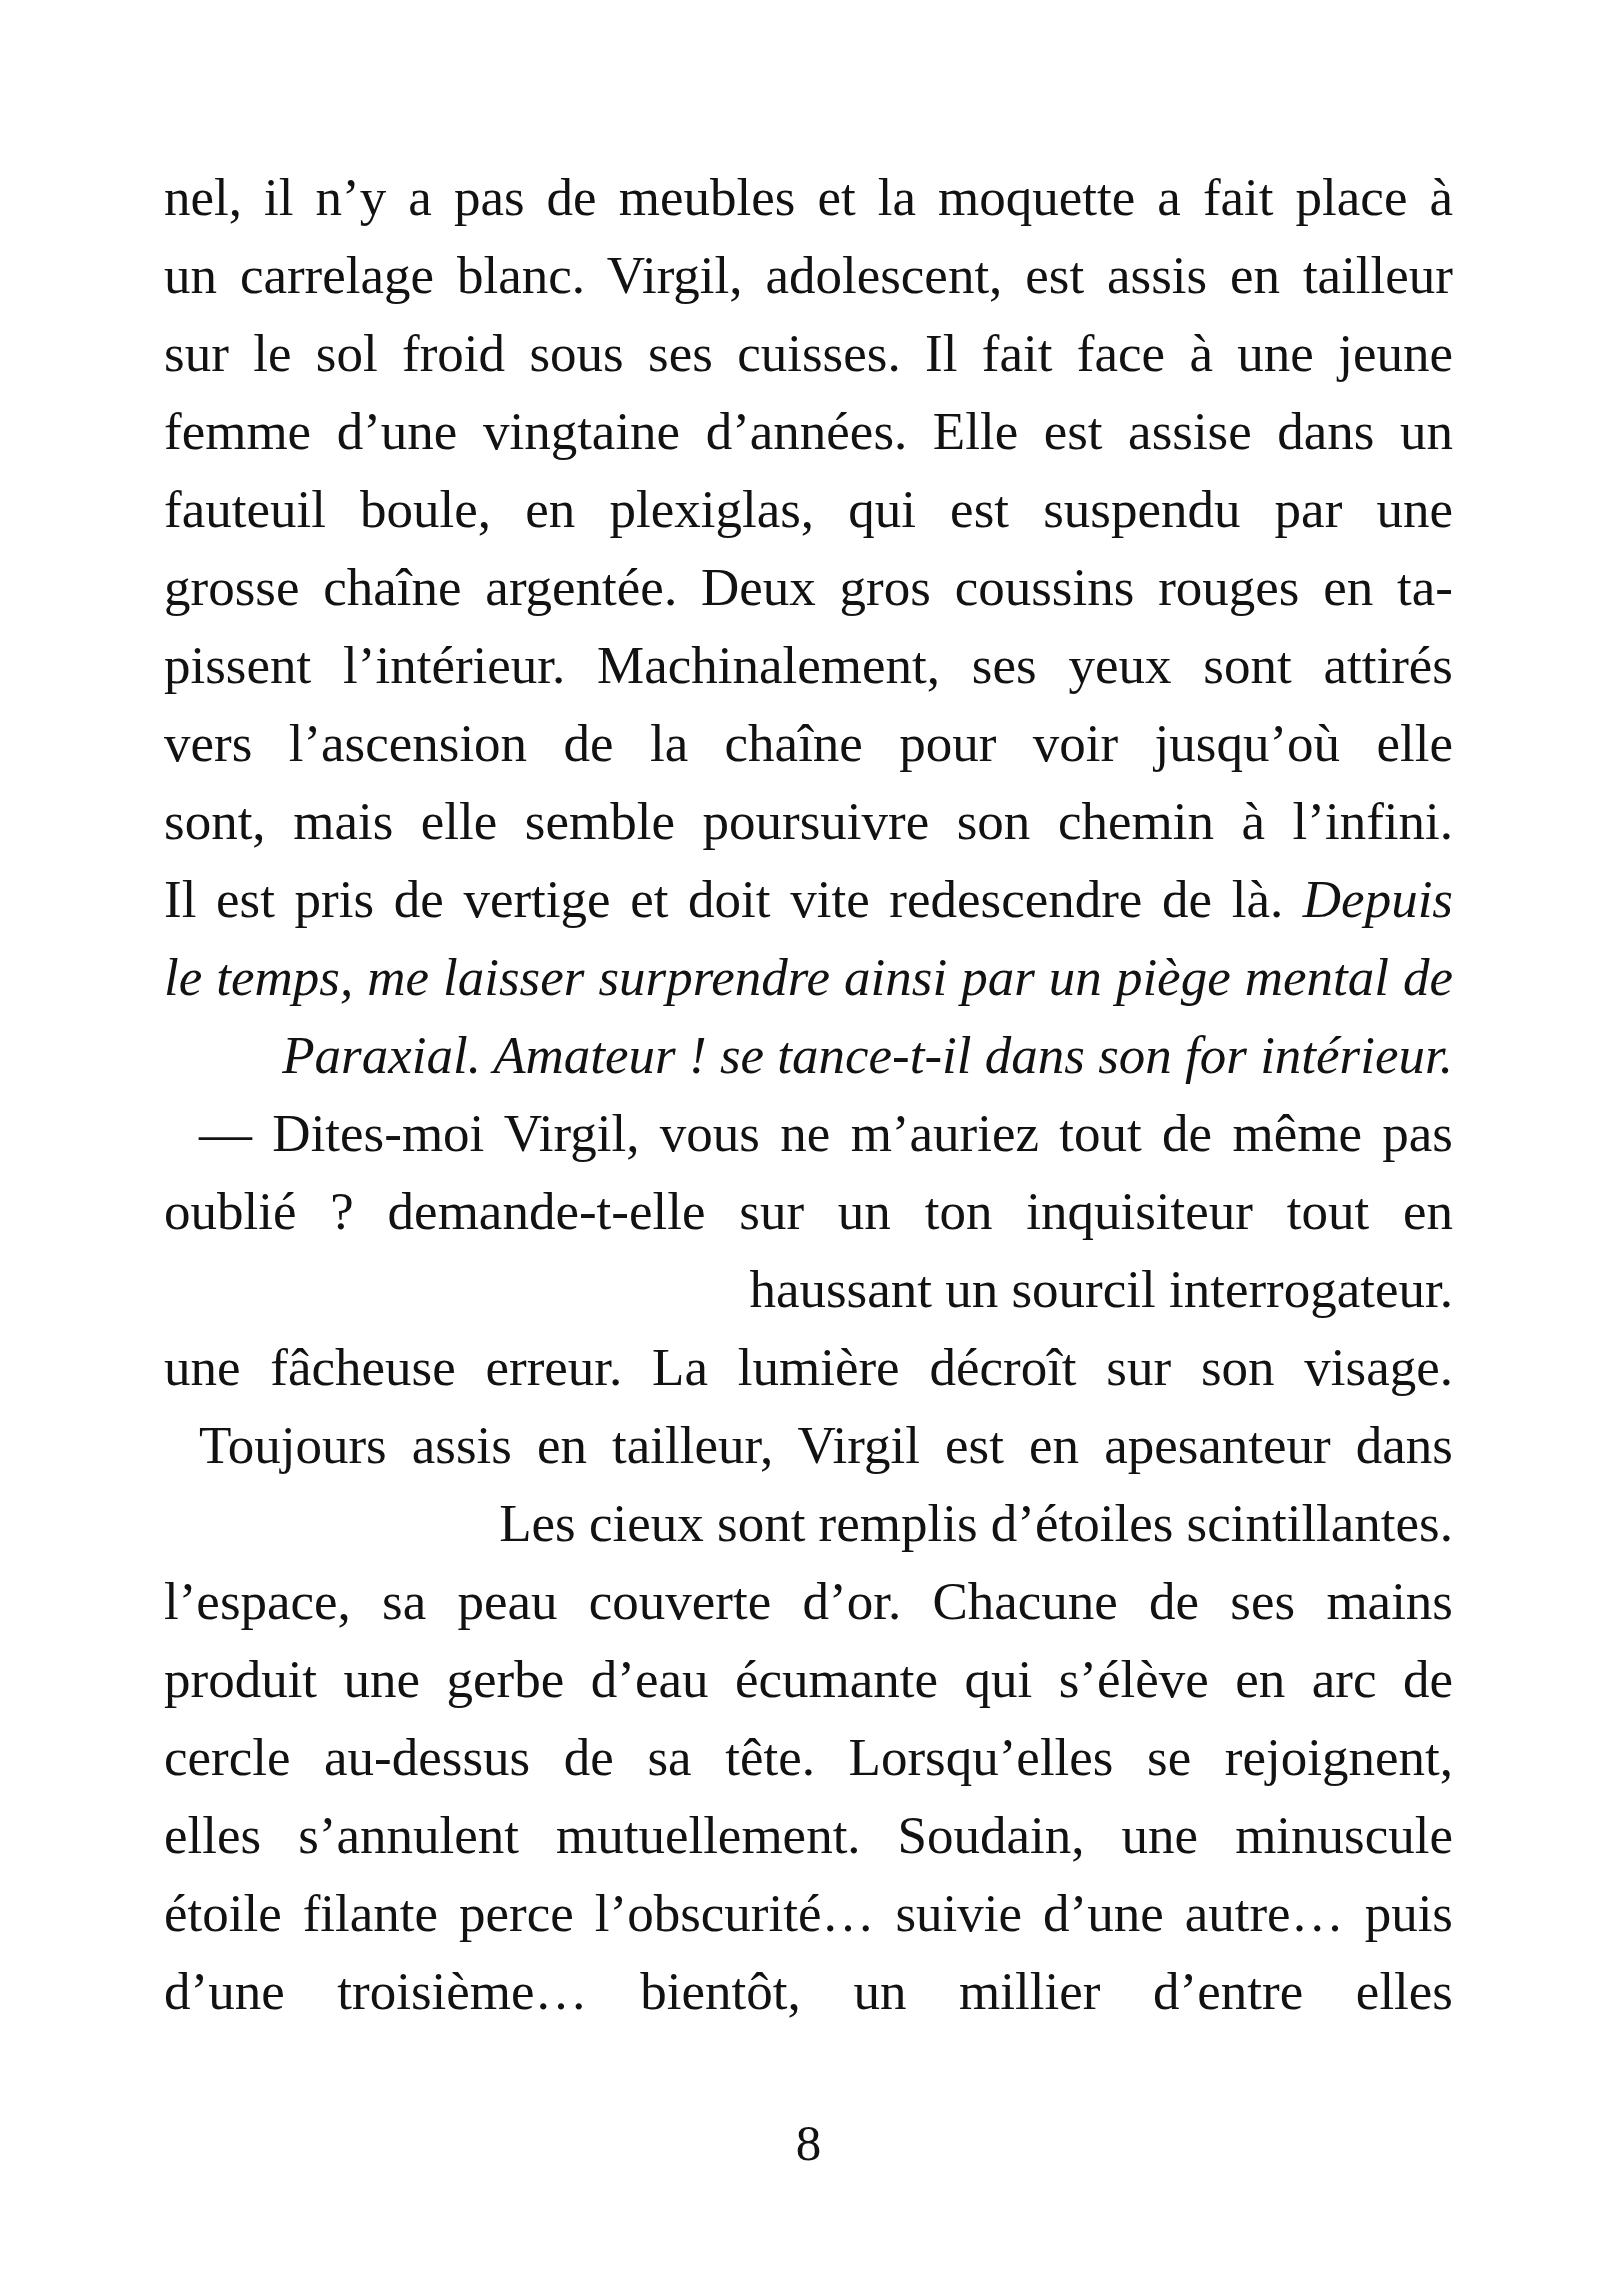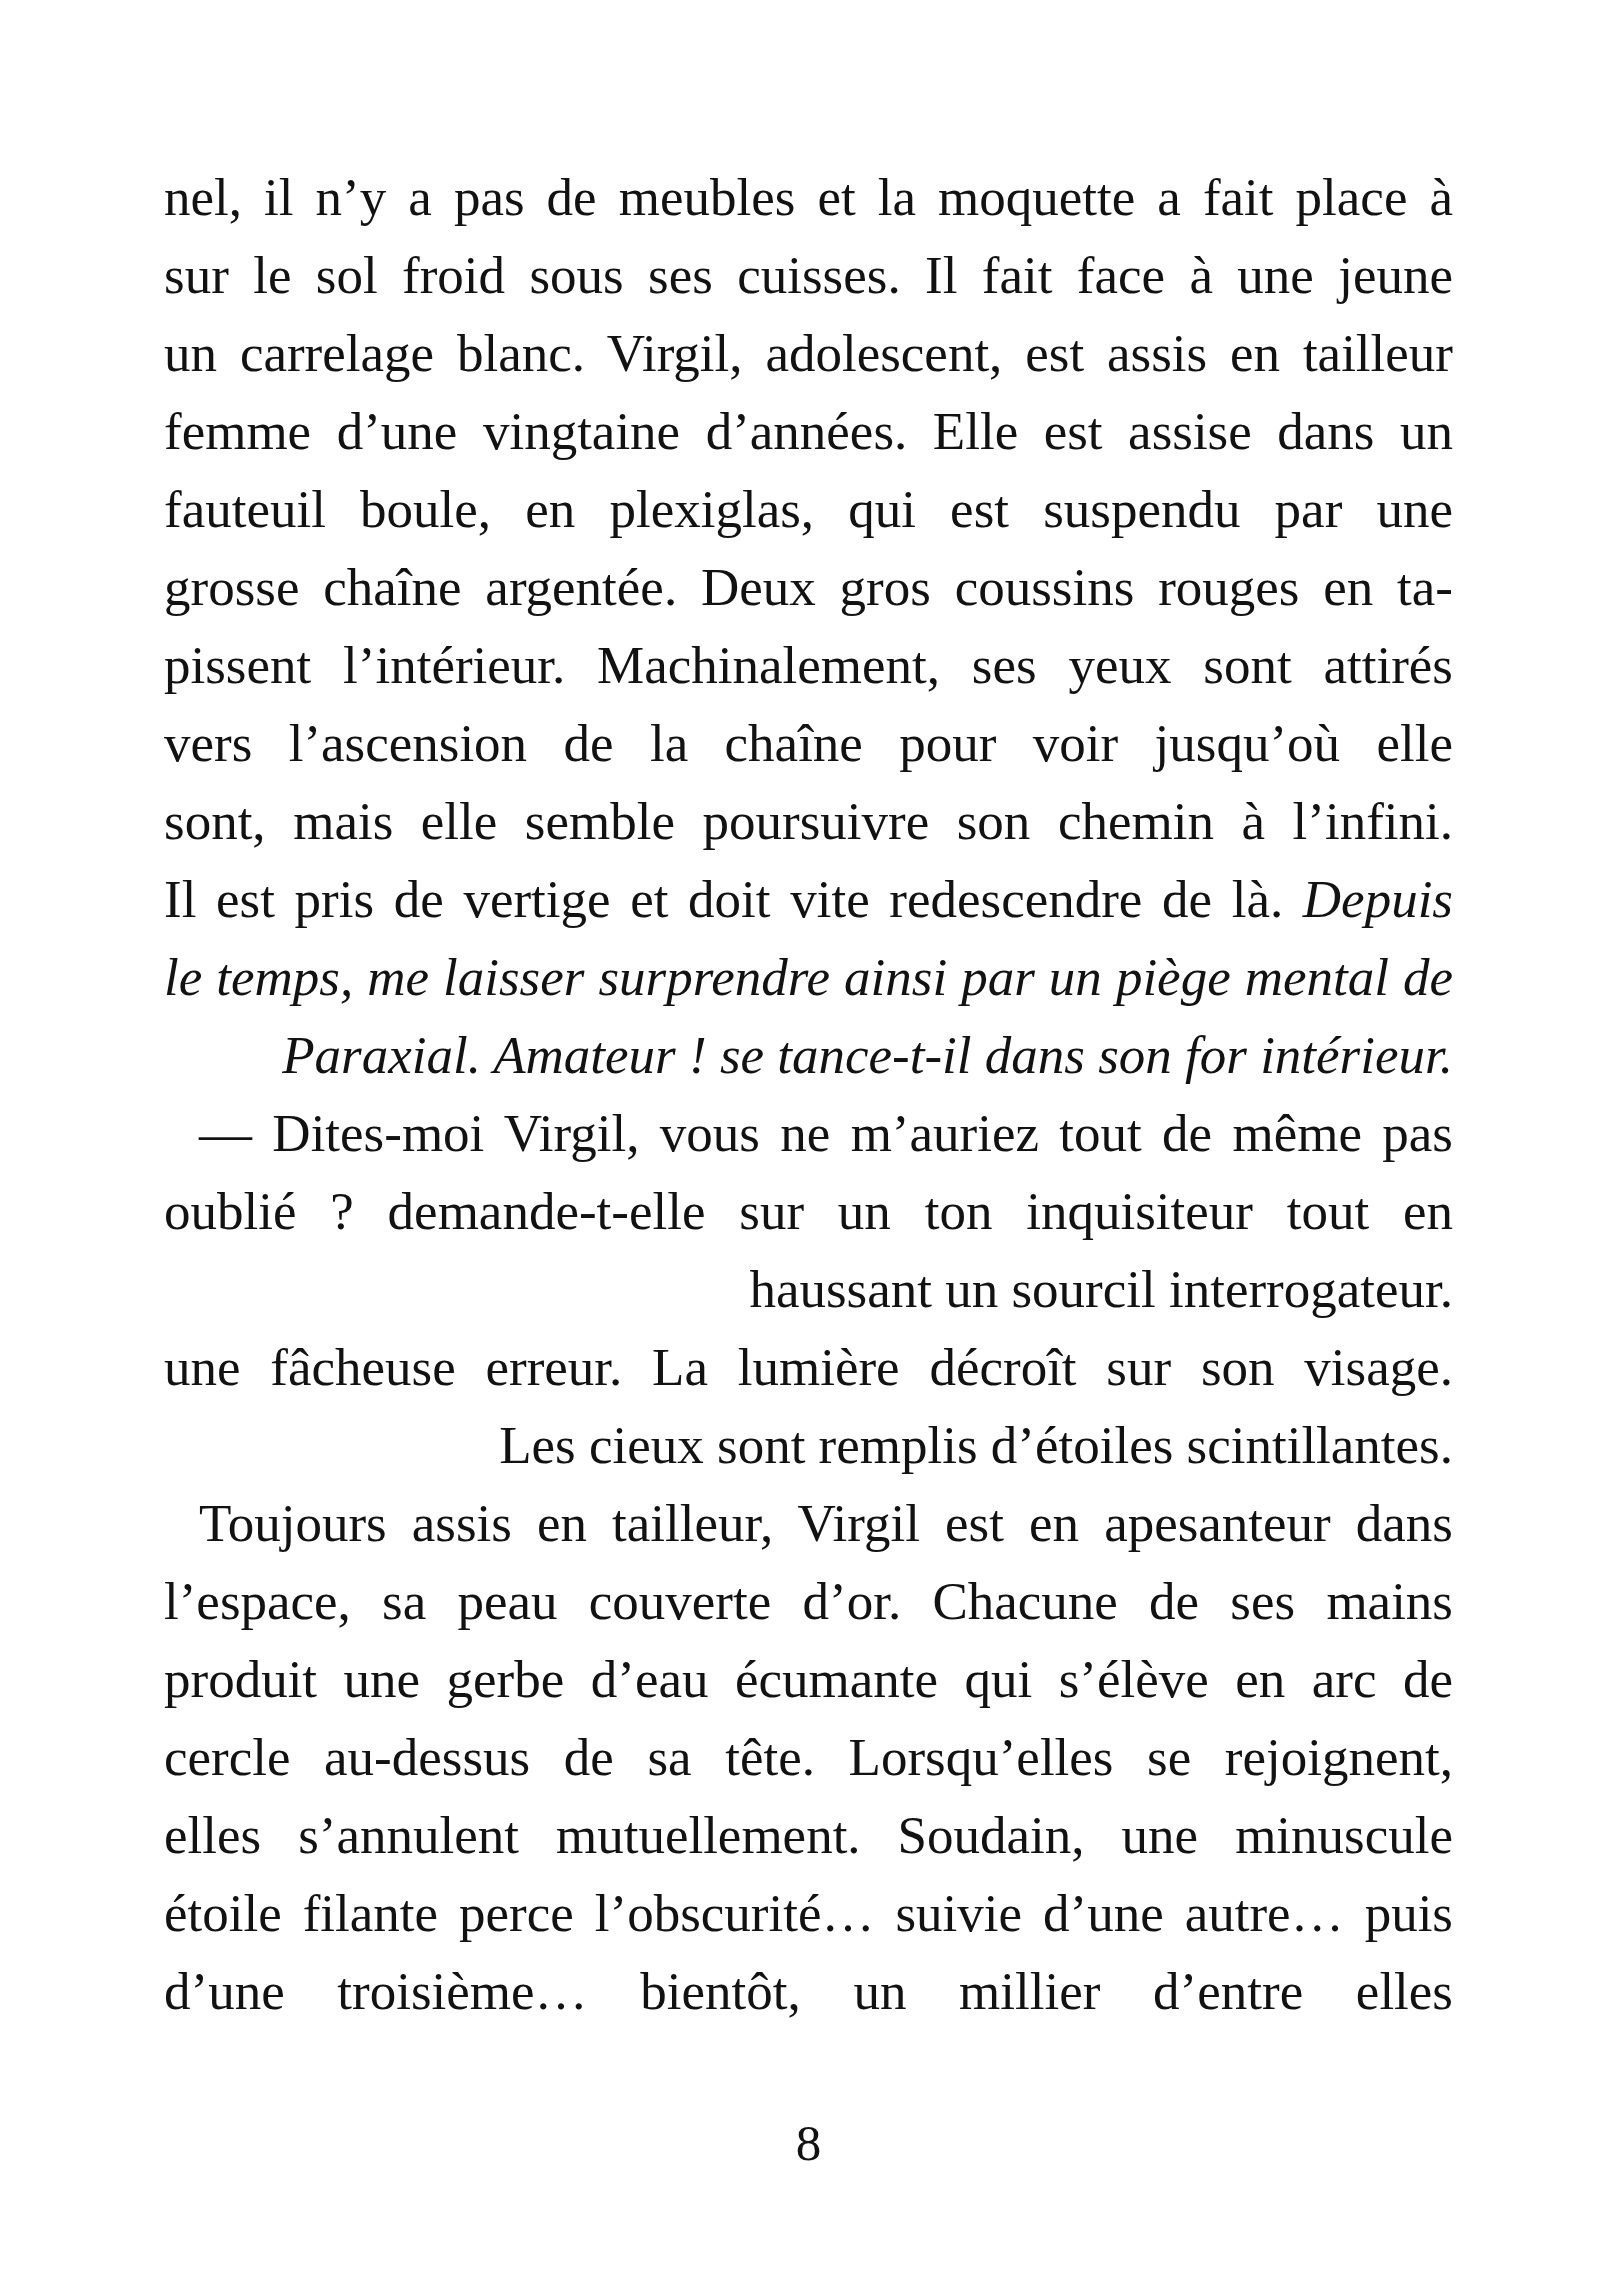--- a/index.html
+++ b/index.html
@@ -51,37 +51,37 @@
     font-size: 51px;
     line-height: 78px;
   }
 </style>
 </head>
 <body>
 
 <div class="sheet">
   <div class="text-block">
       <div class="line just"><span>nel, il n’y a pas de meubles et la moquette a fait place à</span></div>
+      <div class="line just"><span>un carrelage blanc. Virgil, adolescent, est assis en tailleur</span></div>
       <div class="line just"><span>sur le sol froid sous ses cuisses. Il fait face à une jeune</span></div>
-      <div class="line just"><span>un carrelage blanc. Virgil, adolescent, est assis en tailleur</span></div>
       <div class="line just"><span>femme d’une vingtaine d’années. Elle est assise dans un</span></div>
       <div class="line just"><span>fauteuil boule, en plexiglas, qui est suspendu par une</span></div>
       <div class="line just"><span>grosse chaîne argentée. Deux gros coussins rouges en ta-</span></div>
       <div class="line just"><span>pissent l’intérieur. Machinalement, ses yeux sont attirés</span></div>
       <div class="line just"><span>vers l’ascension de la chaîne pour voir jusqu’où elle</span></div>
       <div class="line just"><span>sont, mais elle semble poursuivre son chemin à l’infini.</span></div>
       <div class="line just"><span>Il est pris de vertige et doit vite redescendre de là. </span><span class="em">Depuis</span></div>
       <div class="line just"><span class="em">le temps, me laisser surprendre ainsi par un piège mental de</span></div>
       <div class="line"><span class="em">Paraxial. Amateur ! se tance-t-il dans son for intérieur.</span></div>
       <div class="line just indent"><span>— Dites-moi Virgil, vous ne m’auriez tout de même pas</span></div>
       <div class="line just"><span>oublié ? demande-t-elle sur un ton inquisiteur tout en</span></div>
       <div class="line"><span>haussant un sourcil interrogateur.</span></div>
       <div class="line just"><span>une fâcheuse erreur. La lumière décroît sur son visage.</span></div>
+      <div class="line just indent"><span>Toujours assis en tailleur, Virgil est en apesanteur dans</span></div>
       <div class="line"><span>Les cieux sont remplis d’étoiles scintillantes.</span></div>
-      <div class="line just indent"><span>Toujours assis en tailleur, Virgil est en apesanteur dans</span></div>
       <div class="line just"><span>l’espace, sa peau couverte d’or. Chacune de ses mains</span></div>
       <div class="line just"><span>produit une gerbe d’eau écumante qui s’élève en arc de</span></div>
       <div class="line just"><span>cercle au-dessus de sa tête. Lorsqu’elles se rejoignent,</span></div>
       <div class="line just"><span>elles s’annulent mutuellement. Soudain, une minuscule</span></div>
       <div class="line just"><span>étoile filante perce l’obscurité… suivie d’une autre… puis</span></div>
       <div class="line just"><span>d’une troisième… bientôt, un millier d’entre elles</span></div>
     </div>
   <div class="page-number">8</div>
 </div>
 

